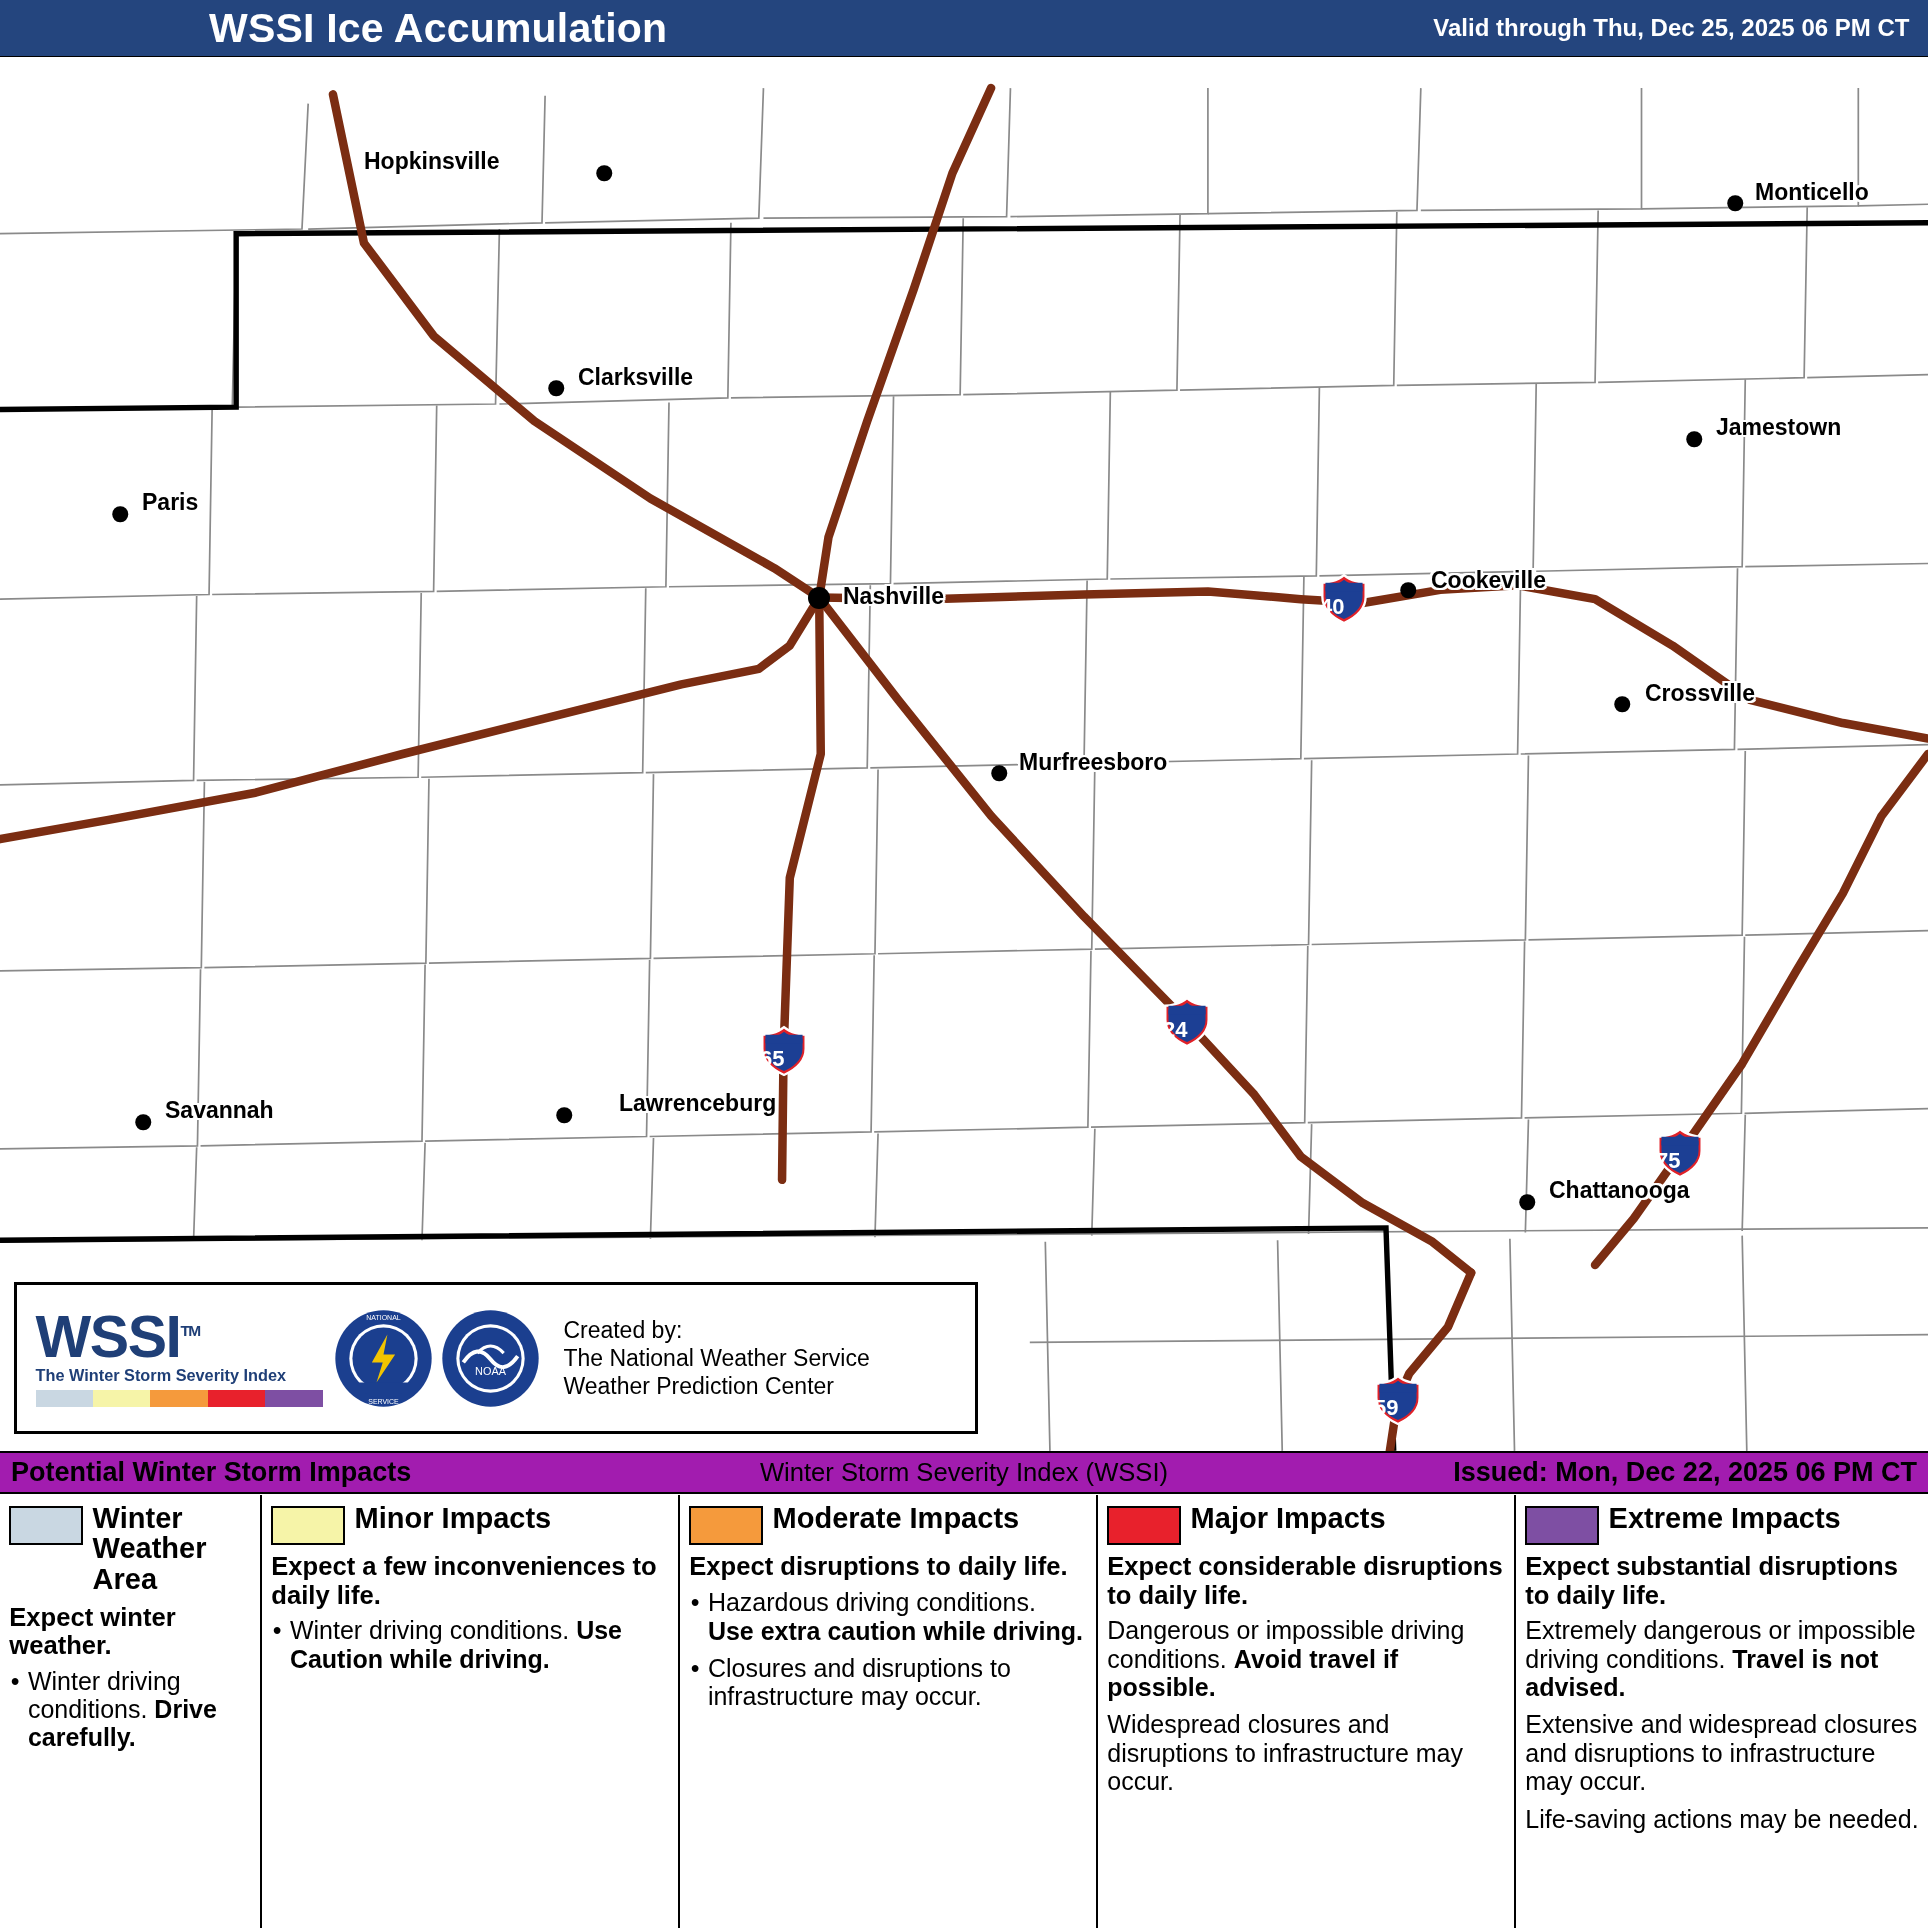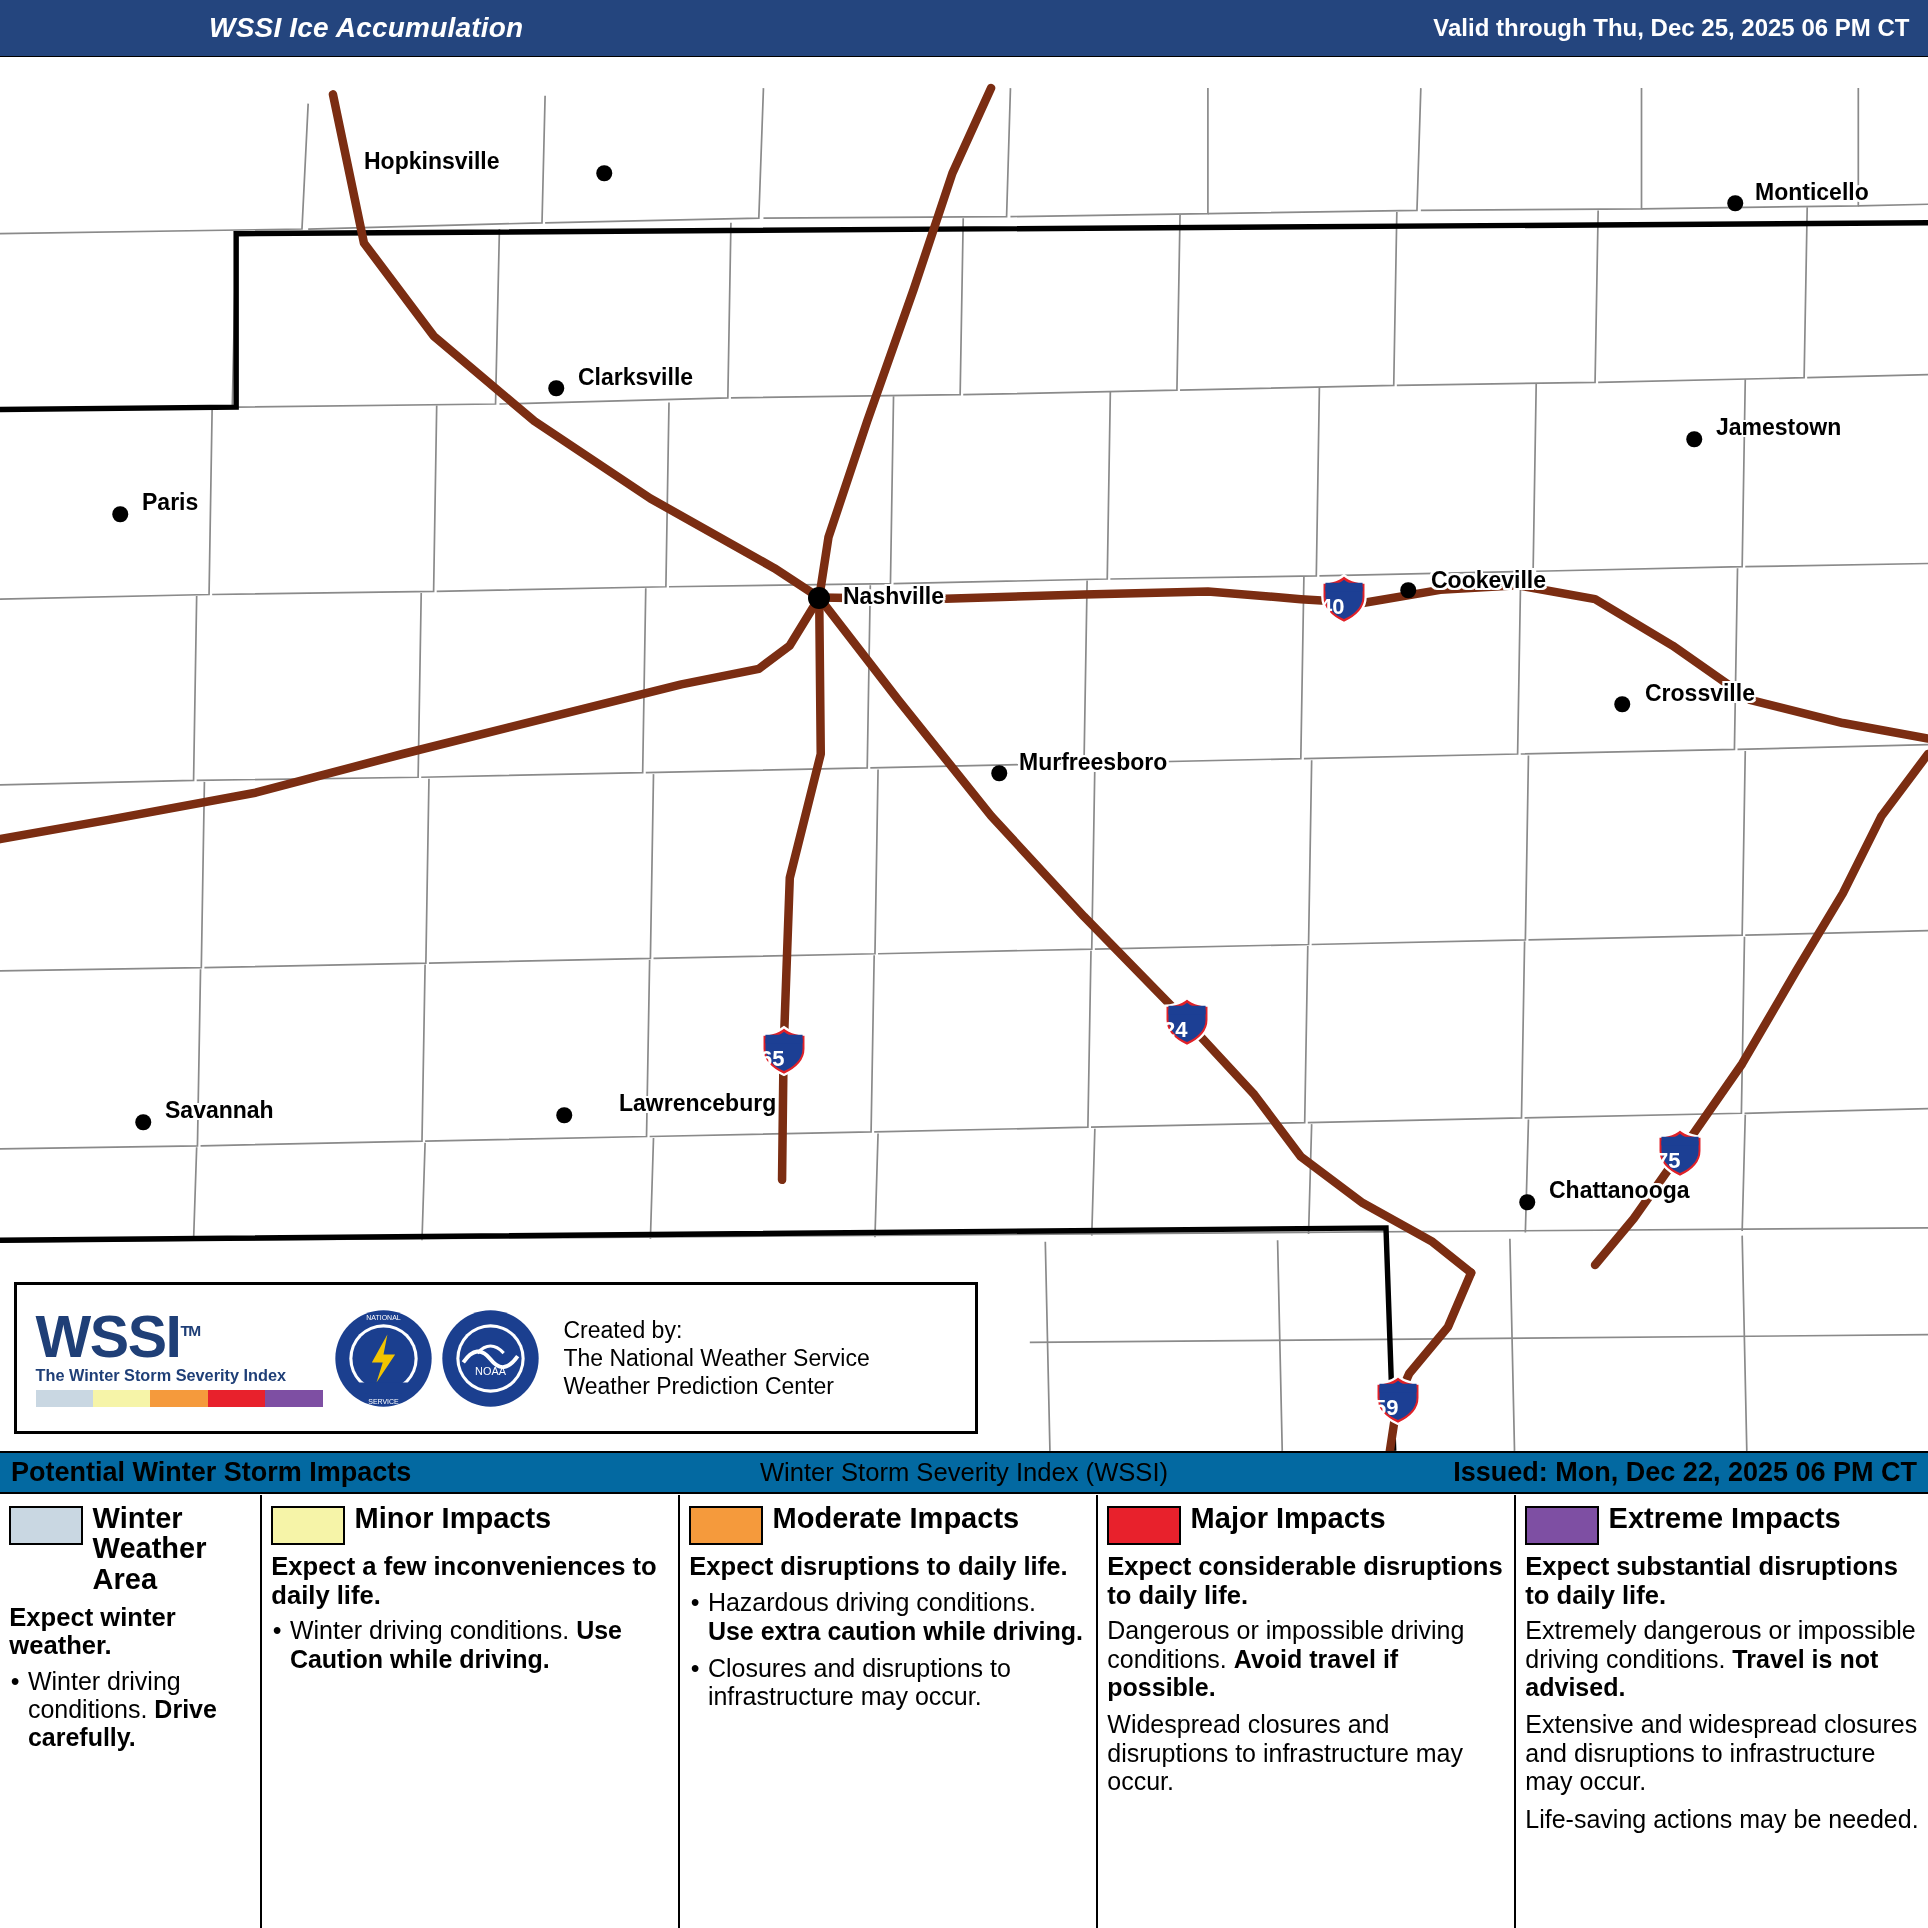--- a/index.html
+++ b/index.html
@@ -19,24 +19,23 @@
   
   .header {
     position: absolute; left: 0; top: 0;
     width: 1928px; height: 57px;
     background: #24457e;
     color: #ffffff;
     display: flex; align-items: center;
     border-bottom: 1.5px solid #000;
   }
   .header-title {
-    font-size: 28px; font-weight: bold;
+    font-size: 41px; font-weight: bold;
     margin-left: 209px;
     letter-spacing: 0.2px;
-    font-style: italic;
   }
   .header-valid {
     font-size: 24px; font-weight: bold;
     margin-left: auto; margin-right: 18.6px;
   }
 
   
   .map {
     position: absolute; left: 0; top: 57px;
     width: 1928px; height: 1394px;
@@ -102,21 +101,21 @@
   .logo-seals { display: flex; align-items: center; gap: 6.2px; margin-left: 6.2px; }
   .logo-credit {
     margin-left: 22px;
     font-size: 23px; line-height: 1.22; color: #000;
   }
 
   
   .subbar {
     position: absolute; left: 0; top: 1451px;
     width: 1928px; height: 43px;
-    background: #0369a1;
+    background: #a21caf;
     border-top: 2.3px solid #000; border-bottom: 2.3px solid #000;
     display: flex; align-items: center;
   }
   .subbar .left {
     font-size: 27px; font-weight: bold; margin-left: 11px; color: #000;
   }
   .subbar .center {
     position: absolute; left: 0; right: 0; text-align: center;
     font-size: 25.6px; color: #000;
   }

